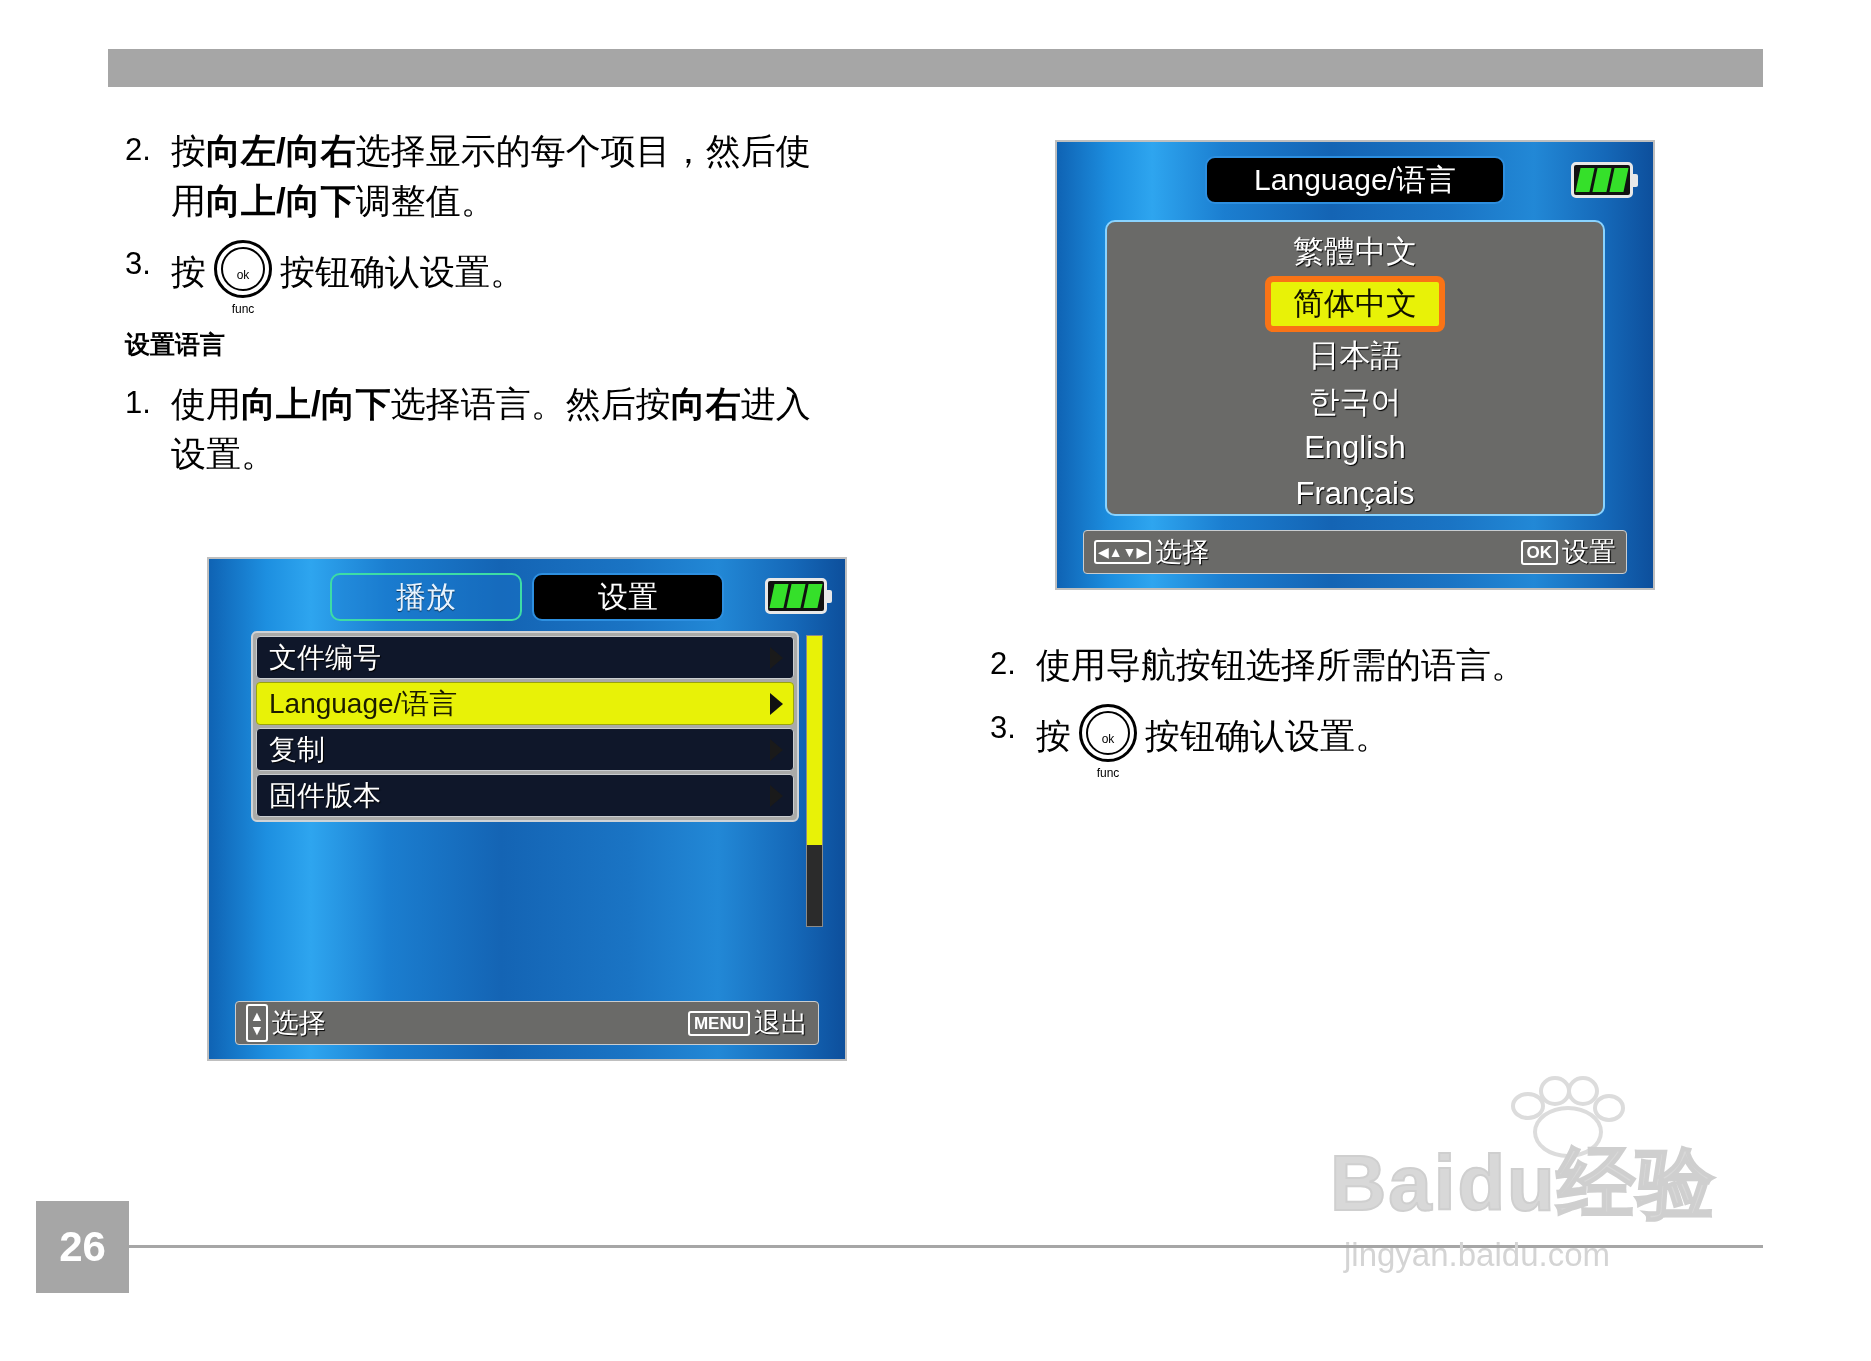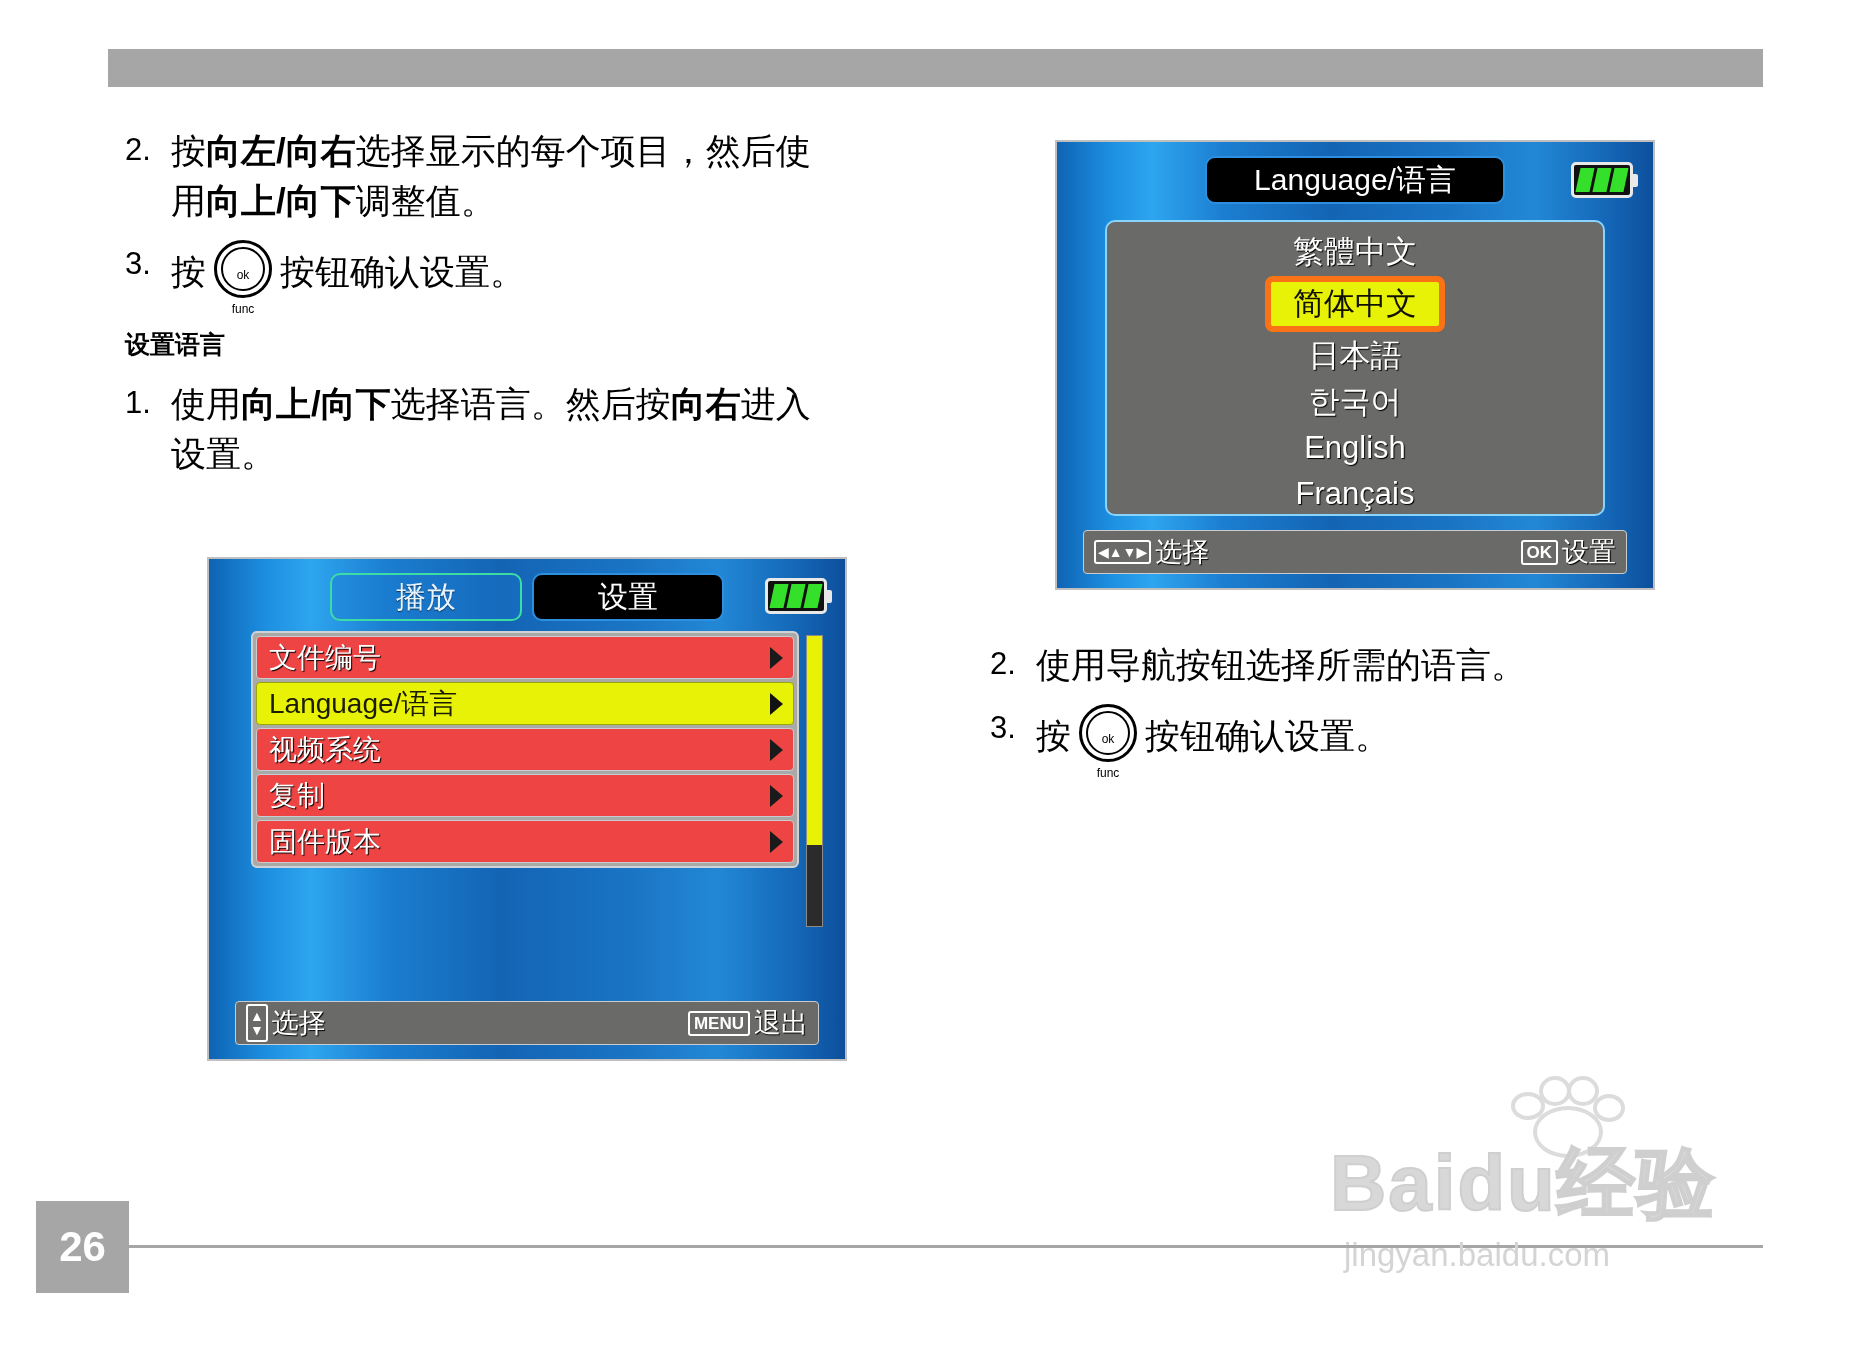--- a/index.html
+++ b/index.html
@@ -216,21 +216,21 @@
     right: 46px;
     background: #a9aaa8;
     border: 2px solid #cfd3d6;
     border-radius: 6px;
     padding: 3px;
     box-sizing: border-box;
   }
   .menu-row {
     position: relative;
     height: 43px;
-    background: #ef4444;
+    background: #0f172a;
     border: 1px solid #c9cdd0;
     border-radius: 4px;
     margin-bottom: 3px;
     display: flex;
     align-items: center;
     padding-left: 12px;
     color: #ffffff;
     font-size: 28px;
     text-shadow: 1px 1px 1px #000;
     box-sizing: border-box;
@@ -430,24 +430,20 @@
   <div class="menu-panel">
     <div class="menu-row">
       <span>文件编号</span>
       <span class="arrow"></span>
     </div>
     <div class="menu-row sel">
       <span>Language/语言</span>
       <span class="arrow"></span>
     </div>
     <div class="menu-row">
-      <span>视频系统</span>
-      <span class="arrow"></span>
-    </div>
-    <div class="menu-row">
       <span>复制</span>
       <span class="arrow"></span>
     </div>
     <div class="menu-row">
       <span>固件版本</span>
       <span class="arrow"></span>
     </div>
   </div>
 
   <div class="scroll-track">

